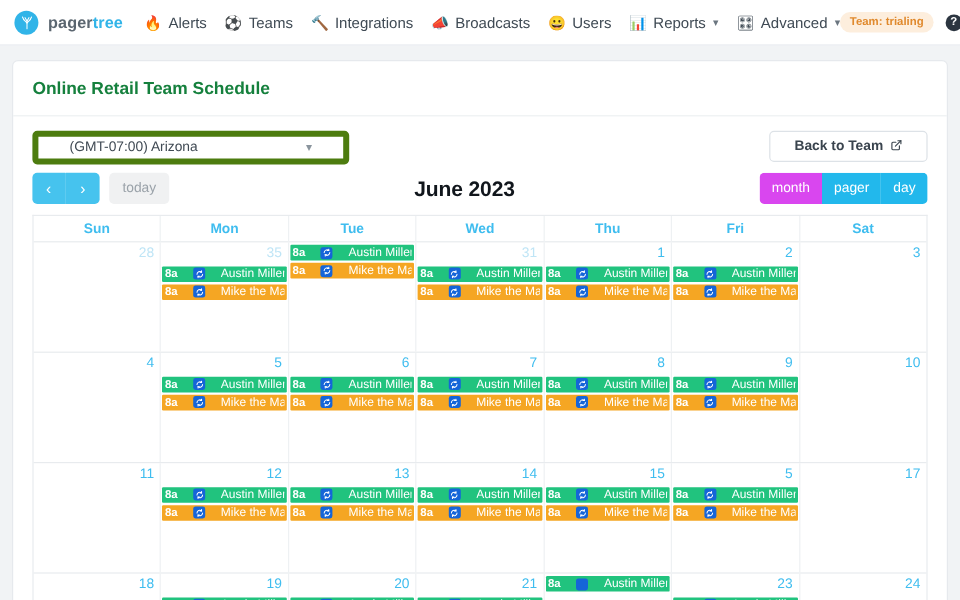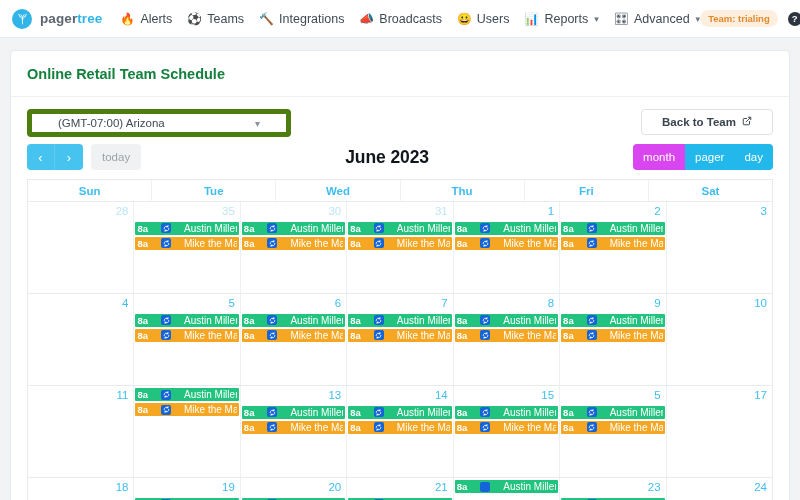--- a/index.html
+++ b/index.html
@@ -279,20 +279,21 @@
       <button class="view-btn active">month</button>
       <button class="view-btn">pager</button>
       <button class="view-btn">day</button>
     </div>
   </div>
 
   <div class="cal-wrap">
     <div class="cal">
       <div class="cal-row cal-head" id="cal-head">
           <div class="cal-cell">Sun</div>
+          <div class="cal-cell">Mon</div>
           <div class="cal-cell">Tue</div>
           <div class="cal-cell">Wed</div>
           <div class="cal-cell">Thu</div>
           <div class="cal-cell">Fri</div>
           <div class="cal-cell">Sat</div>
         </div>
       <div class="cal-body" id="cal-body">
           <div class="cal-row">
             <div class="cal-cell">
               <div class="daynum other">28</div>
@@ -321,21 +322,20 @@
                       <path d="M20 12a8 8 0 0 1-13 6"></path>
                       <path d="M17 2v4h-4"></path>
                       <path d="M7 22v-4h4"></path>
                     </svg>
                   </span>
                   <span class="ev-title">Mike the Manager</span>
                 </div>
               </div>
             </div>
             <div class="cal-cell">
-              <div class="daynum other">30</div>
               <div class="events">
                 <div class="event green">
                   <span class="ev-time">8a</span>
                   <span class="ev-icon">
                     <svg width="7" height="7" viewBox="0 0 24 24" fill="none" stroke="#ffffff" stroke-width="3" stroke-linecap="round">
                       <path d="M4 12a8 8 0 0 1 13-6"></path>
                       <path d="M20 12a8 8 0 0 1-13 6"></path>
                       <path d="M17 2v4h-4"></path>
                       <path d="M7 22v-4h4"></path>
                     </svg>
@@ -602,20 +602,21 @@
               <div class="daynum">10</div>
               <div class="events"></div>
             </div>
           </div>
           <div class="cal-row">
             <div class="cal-cell">
               <div class="daynum">11</div>
               <div class="events"></div>
             </div>
             <div class="cal-cell">
+              <div class="daynum">12</div>
               <div class="events">
                 <div class="event green">
                   <span class="ev-time">8a</span>
                   <span class="ev-icon">
                     <svg width="7" height="7" viewBox="0 0 24 24" fill="none" stroke="#ffffff" stroke-width="3" stroke-linecap="round">
                       <path d="M4 12a8 8 0 0 1 13-6"></path>
                       <path d="M20 12a8 8 0 0 1-13 6"></path>
                       <path d="M17 2v4h-4"></path>
                       <path d="M7 22v-4h4"></path>
                     </svg>

